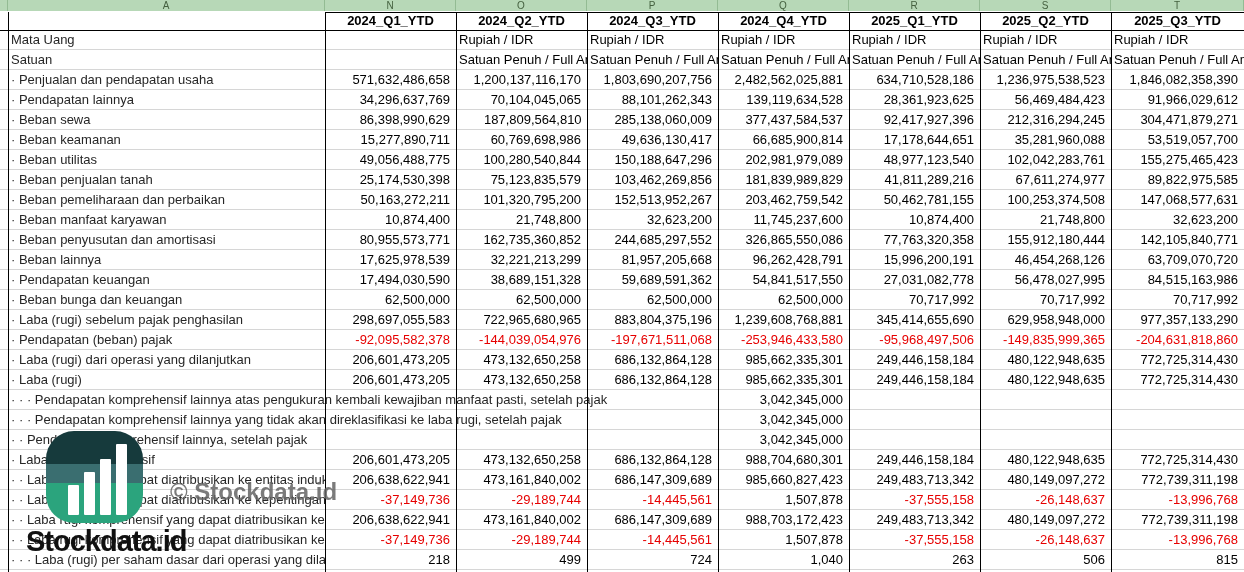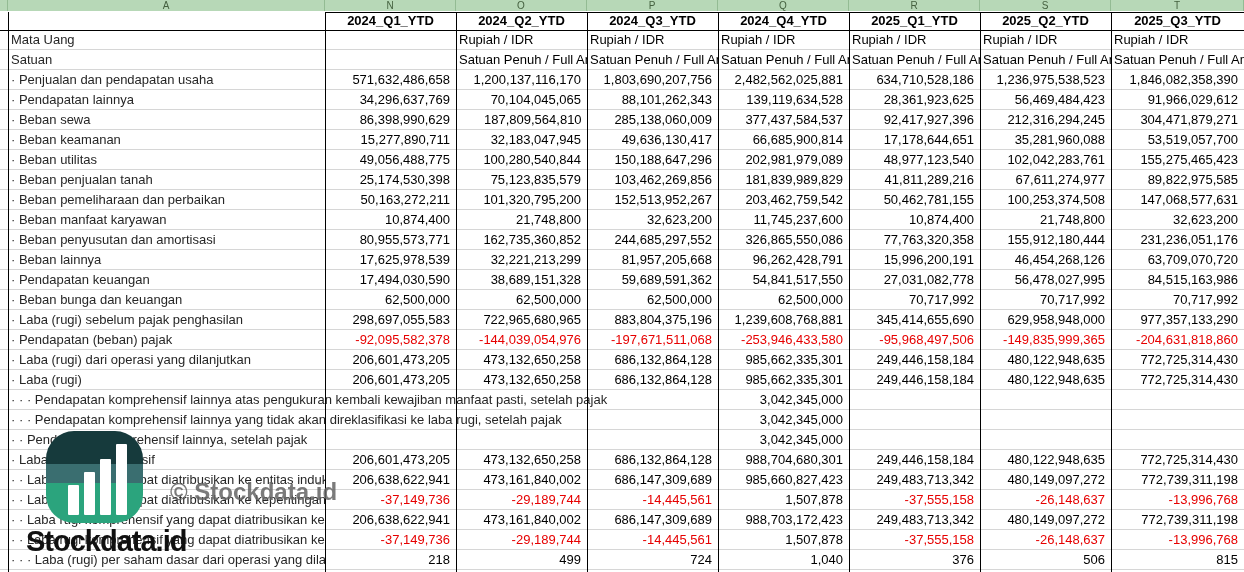--- a/index.html
+++ b/index.html
@@ -115,21 +115,21 @@
         <div class="cell val" style="width: 131px;">285,138,060,009</div>
         <div class="cell val" style="width: 131px;">377,437,584,537</div>
         <div class="cell val" style="width: 131px;">92,417,927,396</div>
         <div class="cell val" style="width: 131px;">212,316,294,245</div>
         <div class="cell val" style="width: 133px;">304,471,879,271</div>
       </div>
       <div class="row">
         <div class="cell" style="width: 8px;"></div>
         <div class="cell lbl" style="width: 317px;"><span>· Beban keamanan</span></div>
         <div class="cell val" style="width: 131px;">15,277,890,711</div>
-        <div class="cell val" style="width: 131px;">32,183,047,945</div>
+        <div class="cell val" style="width: 131px;">60,769,698,986</div>
         <div class="cell val" style="width: 131px;">49,636,130,417</div>
         <div class="cell val" style="width: 131px;">66,685,900,814</div>
         <div class="cell val" style="width: 131px;">17,178,644,651</div>
         <div class="cell val" style="width: 131px;">35,281,960,088</div>
         <div class="cell val" style="width: 133px;">53,519,057,700</div>
       </div>
       <div class="row">
         <div class="cell" style="width: 8px;"></div>
         <div class="cell lbl" style="width: 317px;"><span>· Beban utilitas</span></div>
         <div class="cell val" style="width: 131px;">49,056,488,775</div>
@@ -175,21 +175,21 @@
       </div>
       <div class="row">
         <div class="cell" style="width: 8px;"></div>
         <div class="cell lbl" style="width: 317px;"><span>· Beban penyusutan dan amortisasi</span></div>
         <div class="cell val" style="width: 131px;">80,955,573,771</div>
         <div class="cell val" style="width: 131px;">162,735,360,852</div>
         <div class="cell val" style="width: 131px;">244,685,297,552</div>
         <div class="cell val" style="width: 131px;">326,865,550,086</div>
         <div class="cell val" style="width: 131px;">77,763,320,358</div>
         <div class="cell val" style="width: 131px;">155,912,180,444</div>
-        <div class="cell val" style="width: 133px;">231,236,051,176</div>
+        <div class="cell val" style="width: 133px;">142,105,840,771</div>
       </div>
       <div class="row">
         <div class="cell" style="width: 8px;"></div>
         <div class="cell lbl" style="width: 317px;"><span>· Beban lainnya</span></div>
         <div class="cell val" style="width: 131px;">17,625,978,539</div>
         <div class="cell val" style="width: 131px;">32,221,213,299</div>
         <div class="cell val" style="width: 131px;">81,957,205,668</div>
         <div class="cell val" style="width: 131px;">96,262,428,791</div>
         <div class="cell val" style="width: 131px;">15,996,200,191</div>
         <div class="cell val" style="width: 131px;">46,454,268,126</div>
@@ -349,21 +349,21 @@
         <div class="cell val neg" style="width: 131px;">-26,148,637</div>
         <div class="cell val neg" style="width: 133px;">-13,996,768</div>
       </div>
       <div class="row">
         <div class="cell" style="width: 8px;"></div>
         <div class="cell lbl" style="width: 317px;"><span>· · · Laba (rugi) per saham dasar dari operasi yang dilanjutkan</span></div>
         <div class="cell val" style="width: 131px;">218</div>
         <div class="cell val" style="width: 131px;">499</div>
         <div class="cell val" style="width: 131px;">724</div>
         <div class="cell val" style="width: 131px;">1,040</div>
-        <div class="cell val" style="width: 131px;">376</div>
+        <div class="cell val" style="width: 131px;">263</div>
         <div class="cell val" style="width: 131px;">506</div>
         <div class="cell val" style="width: 133px;">815</div>
       </div>
     </div>
 
   <div id="logo-icon">
     <span class="bar" style="left:22px;height:30px;"></span>
     <span class="bar" style="left:38px;height:43px;"></span>
     <span class="bar" style="left:54px;height:56px;"></span>
     <span class="bar" style="left:70px;height:71px;"></span>

